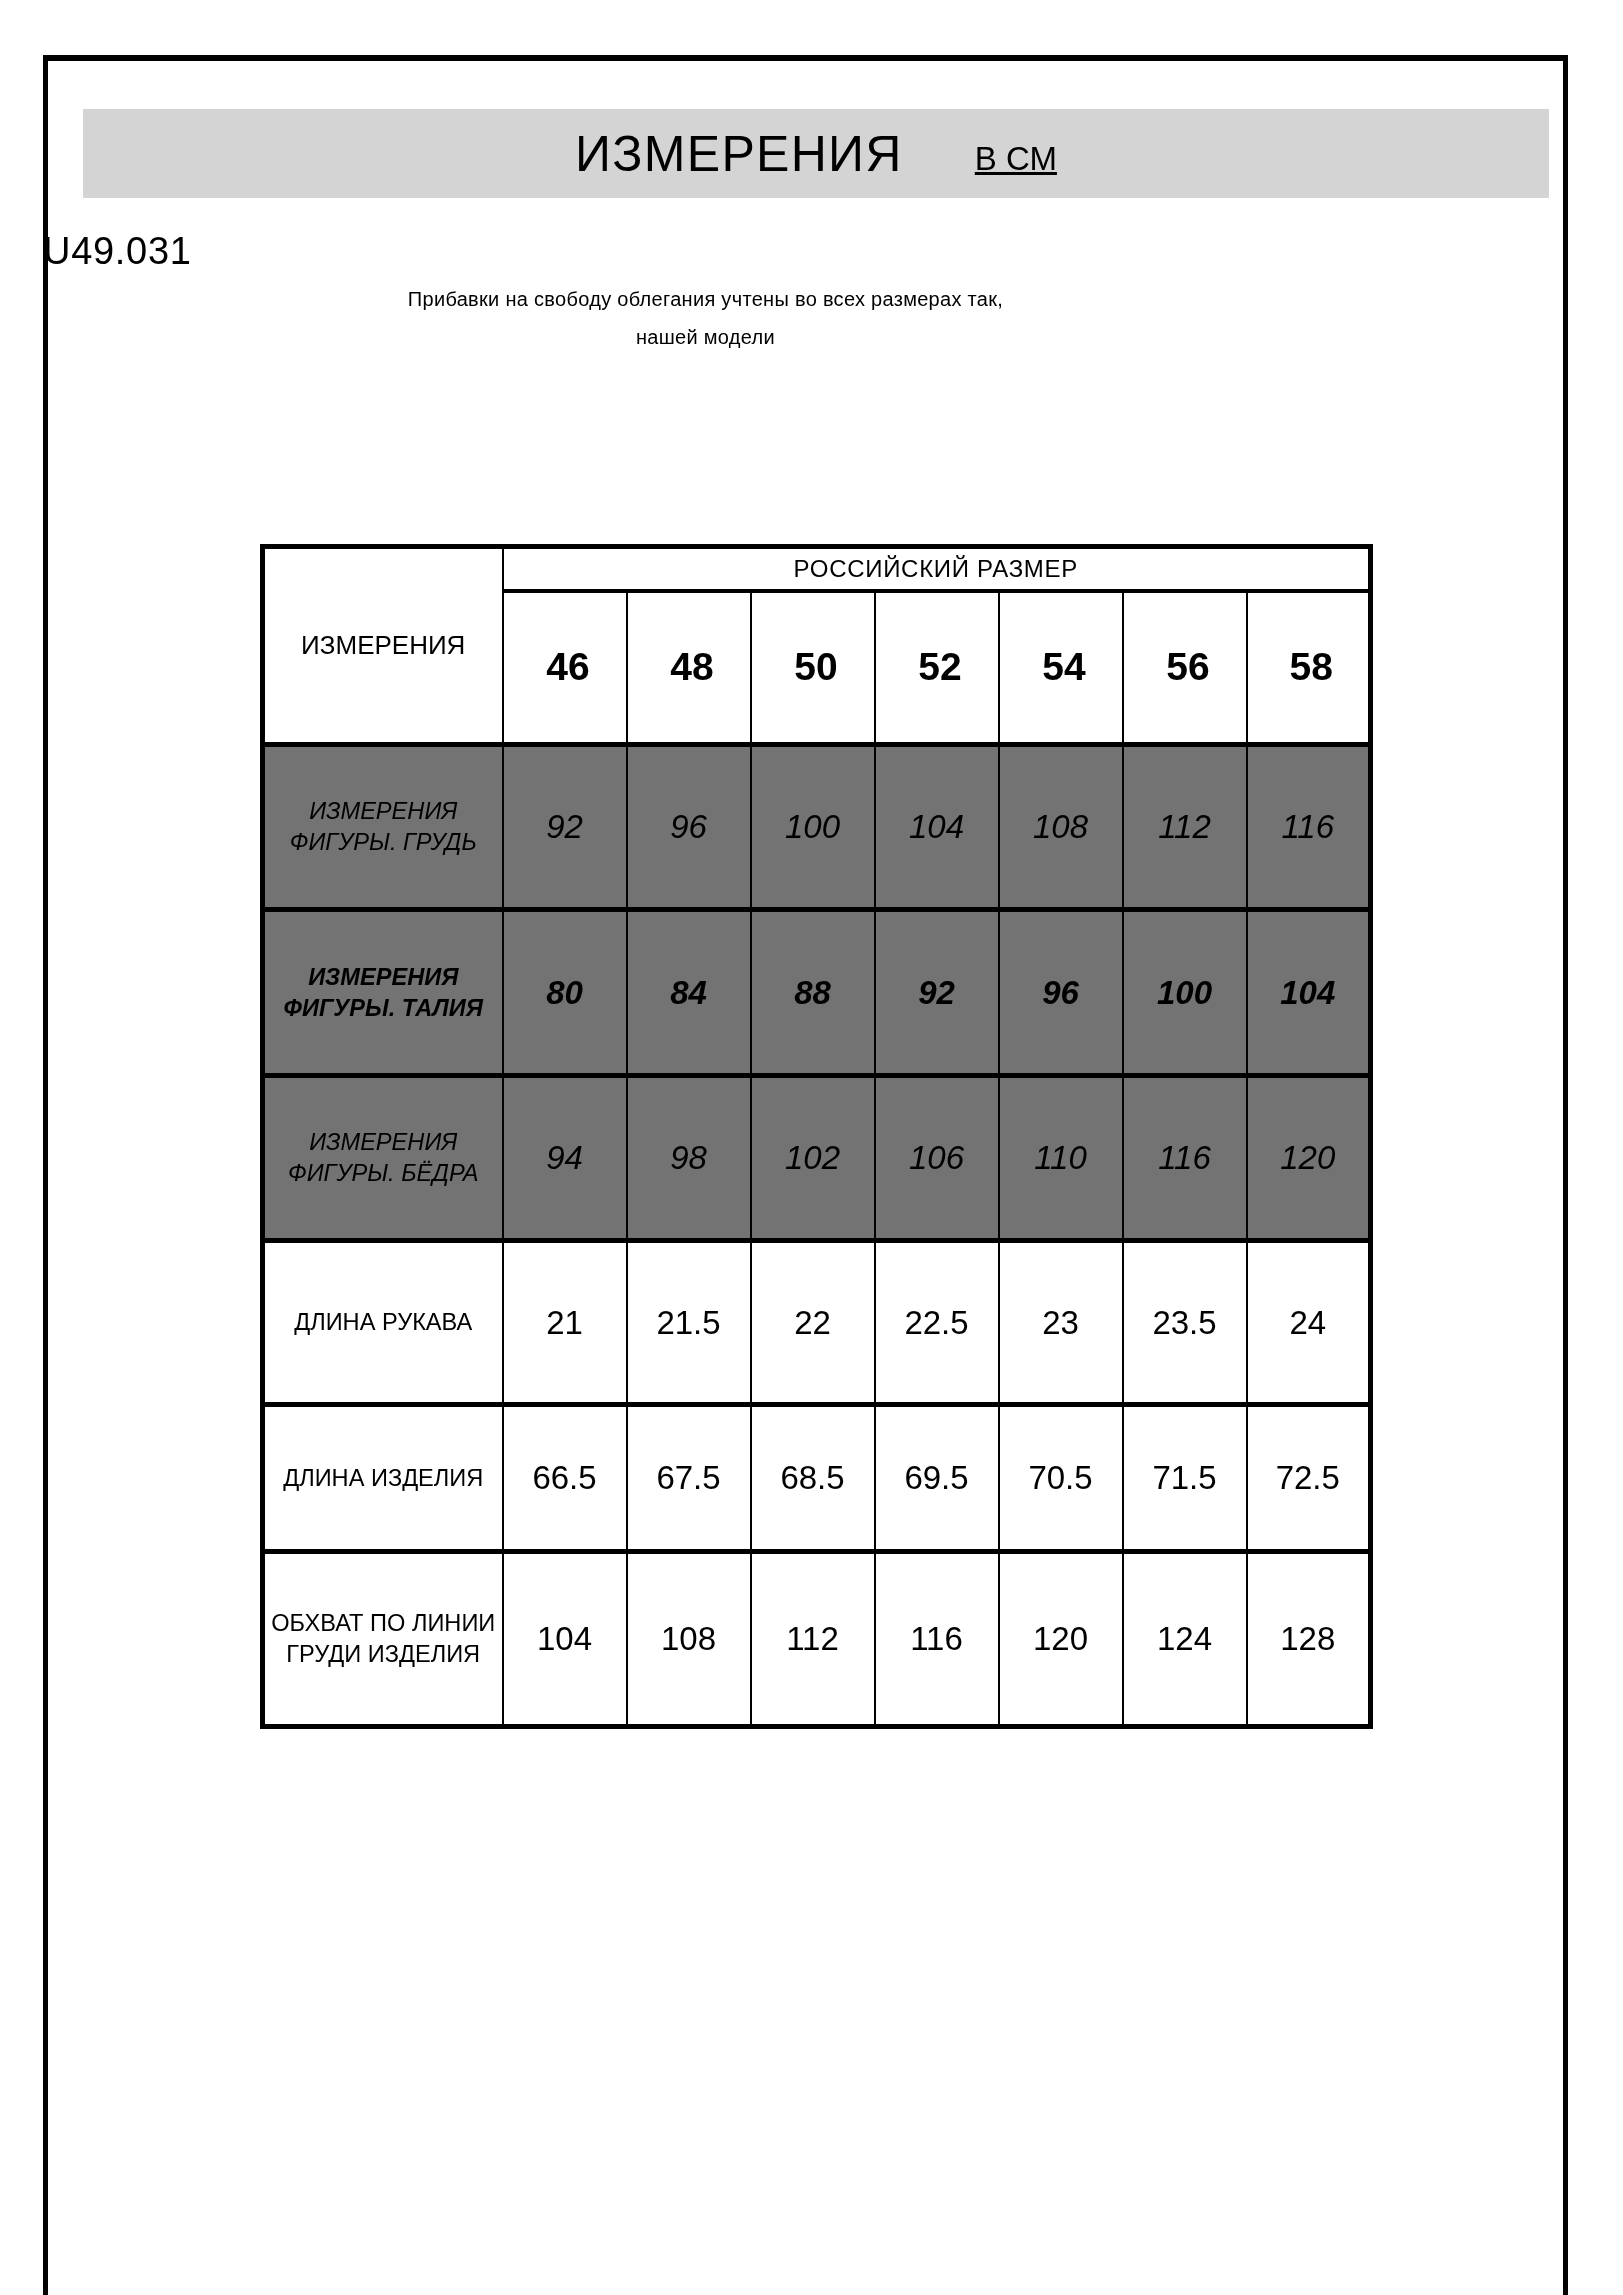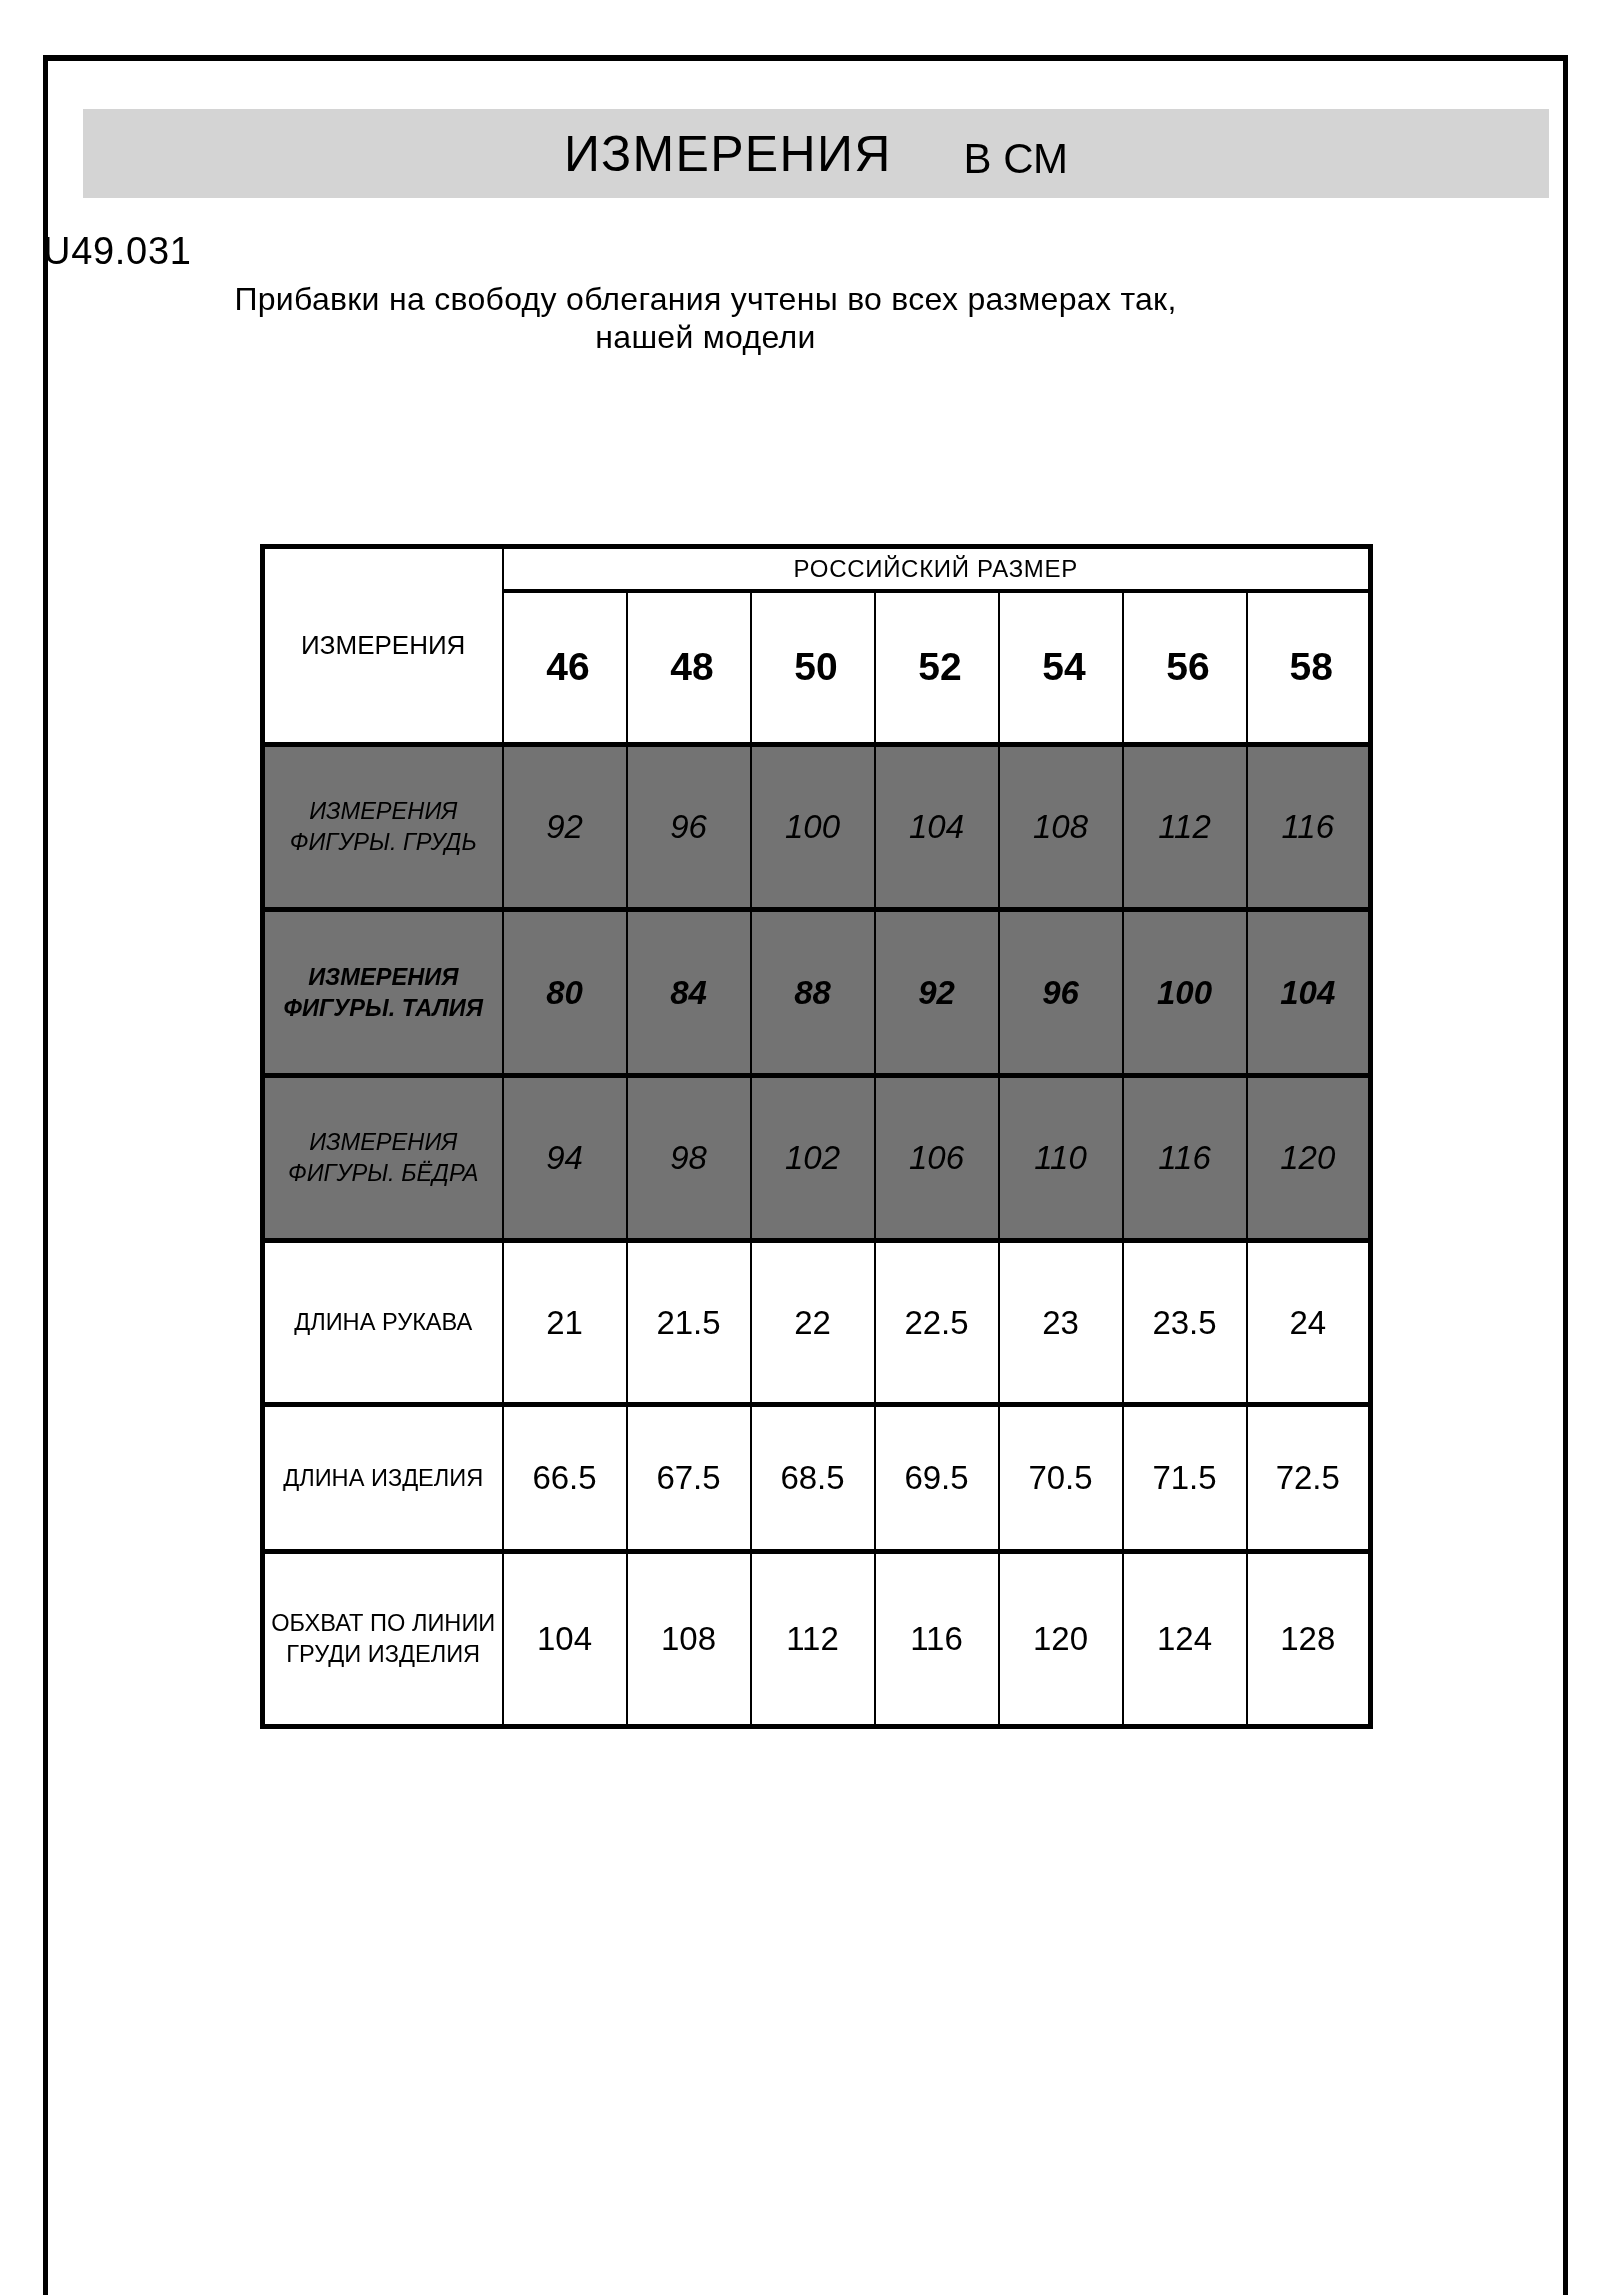--- a/index.html
+++ b/index.html
@@ -52,39 +52,40 @@
     letter-spacing: 1.3px;
     white-space: nowrap;
   }
   .title-bold {
     font-size: 51px;
     font-weight: bold;
     letter-spacing: 1.3px;
     white-space: nowrap;
   }
   .title-small {
-    font-size: 42px;
+    font-size: 33px;
     margin-top: 10.5px;
     white-space: nowrap;
+    text-decoration: underline;
   }
   
   .product-code {
     position: absolute;
     left: 43px; top: 230px;
     width: 1525px;
     text-align: left;
     font-size: 38px;
     letter-spacing: 0.7px;
   }
   .description {
     position: absolute;
     left: 43px; top: 280px;
     width: 1325px;
     text-align: center;
-    font-size: 32px;
+    font-size: 20px;
     line-height: 38px;
     letter-spacing: 0.3px;
   }
   
   .size-table {
     position: absolute;
     left: 260px; top: 544px;
     width: 1106px;
     border-collapse: collapse;
     table-layout: fixed;

